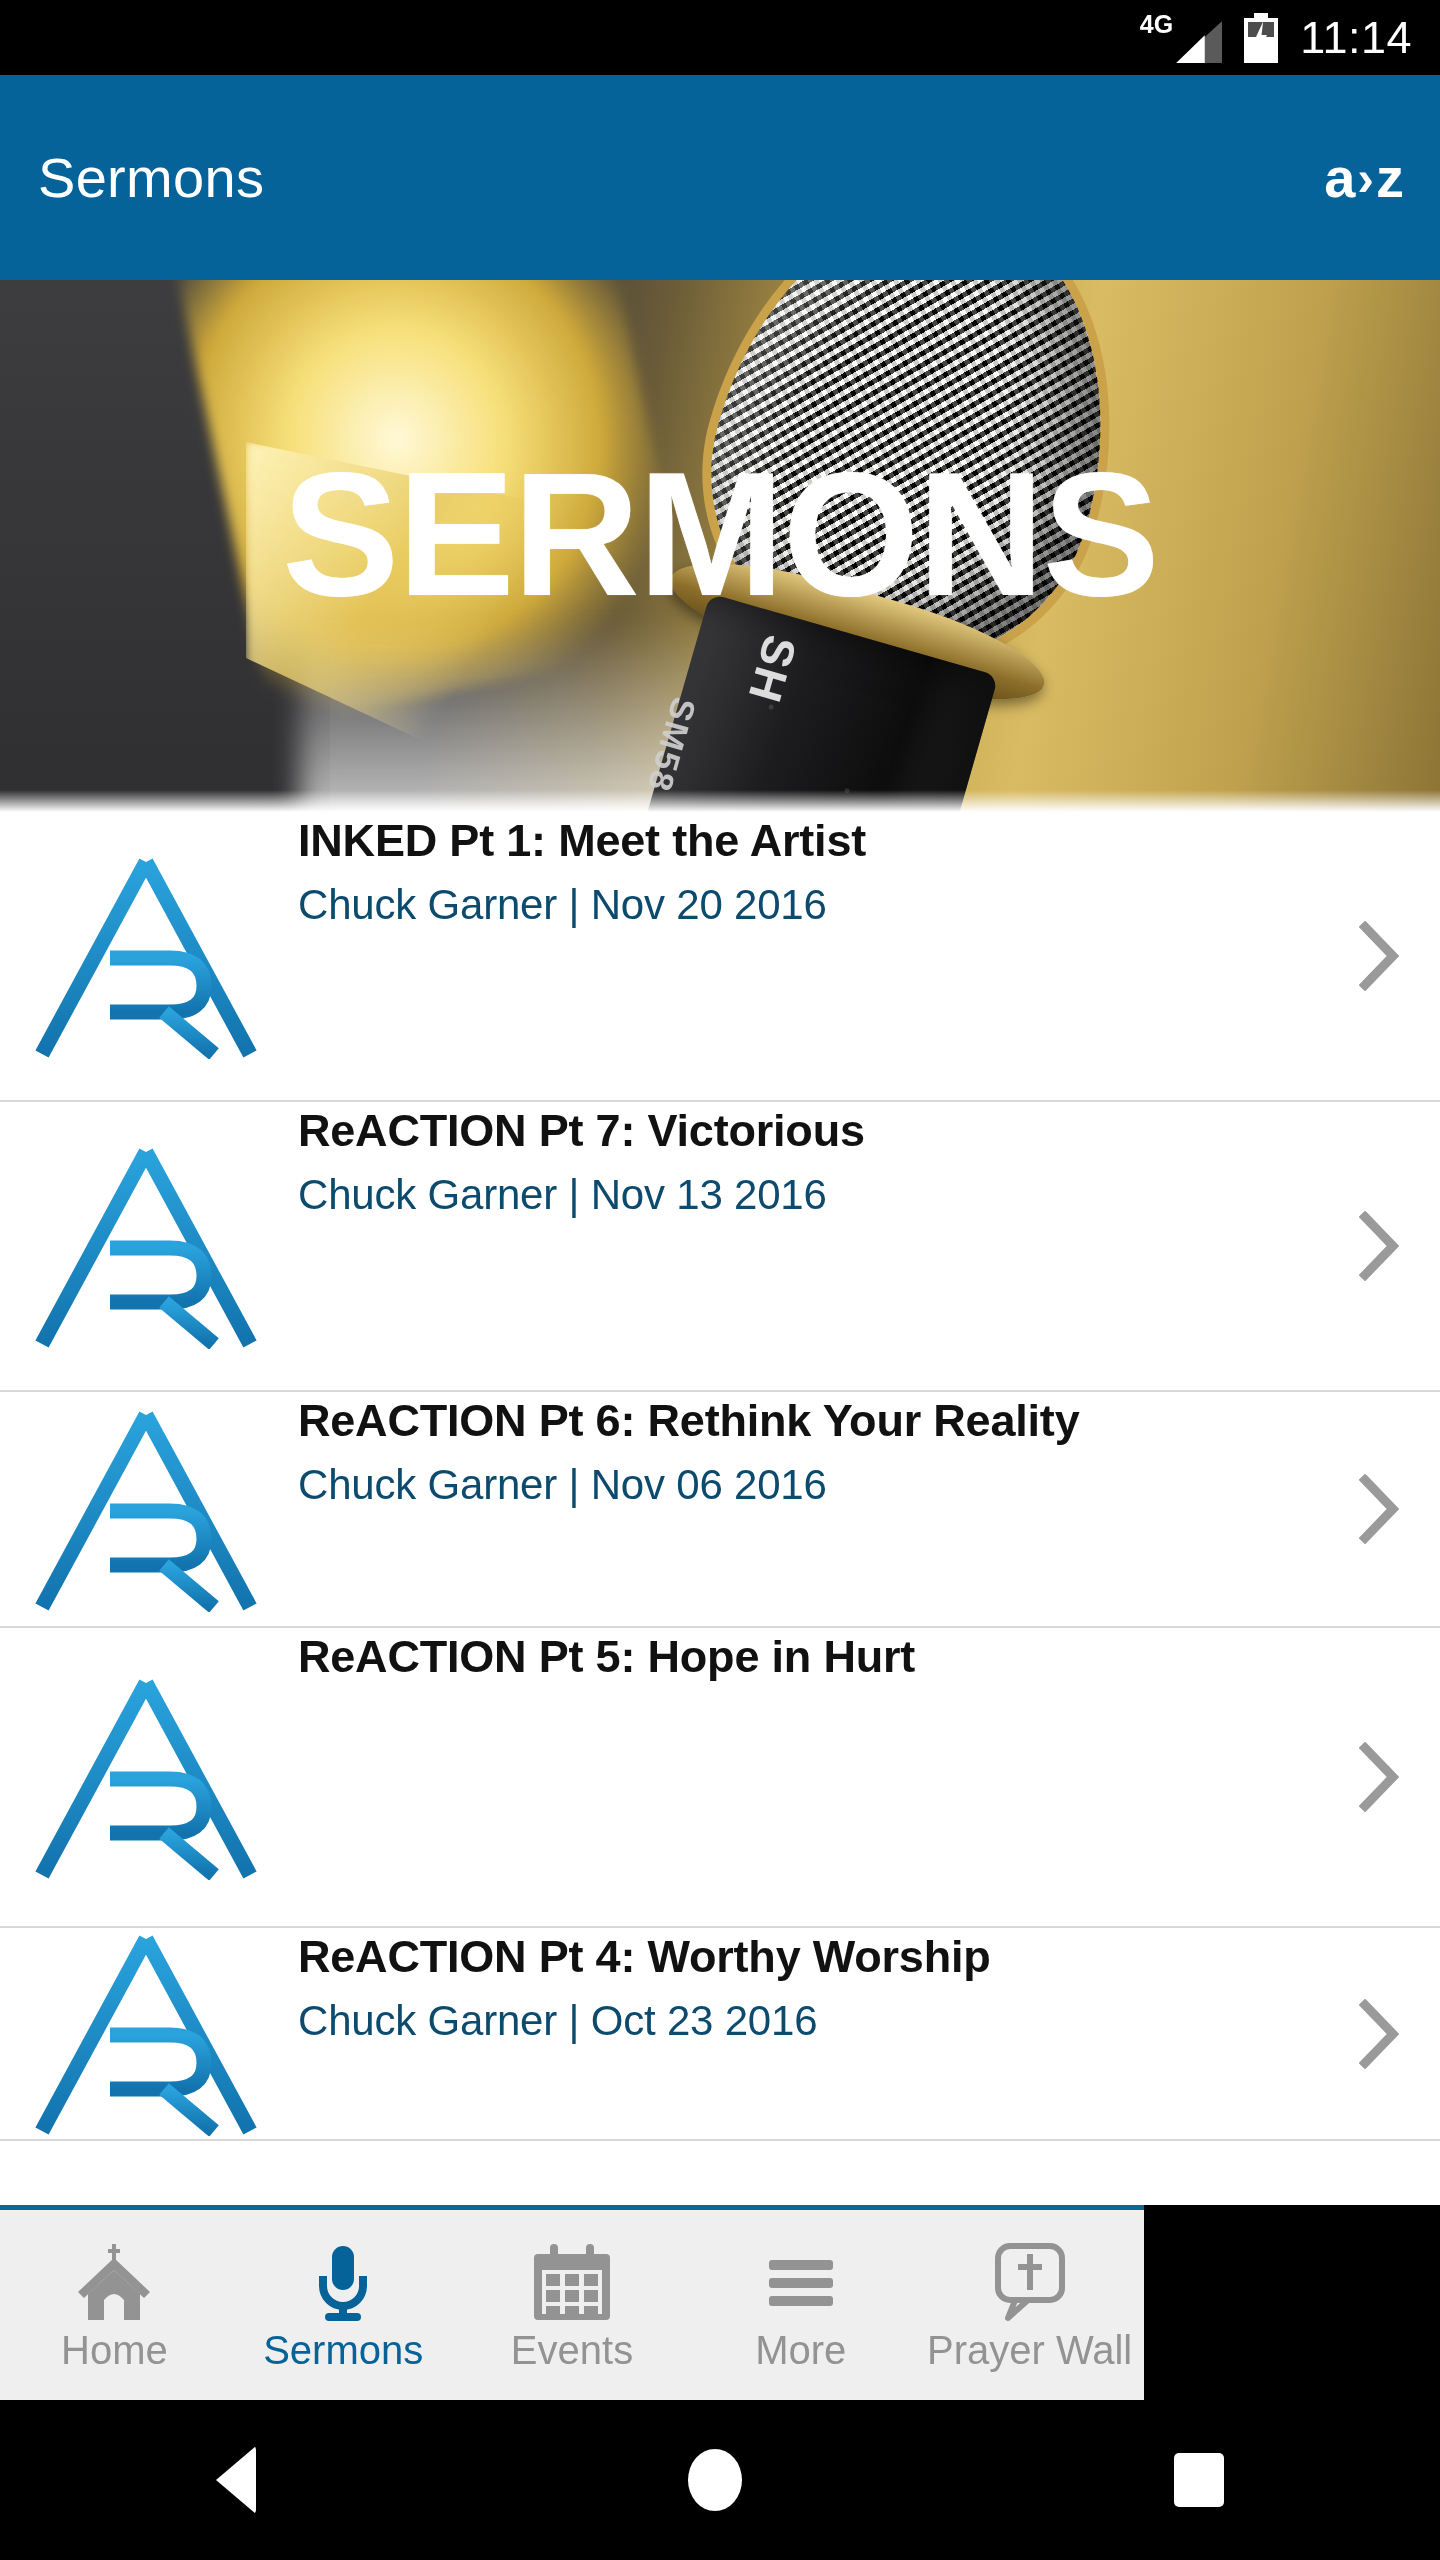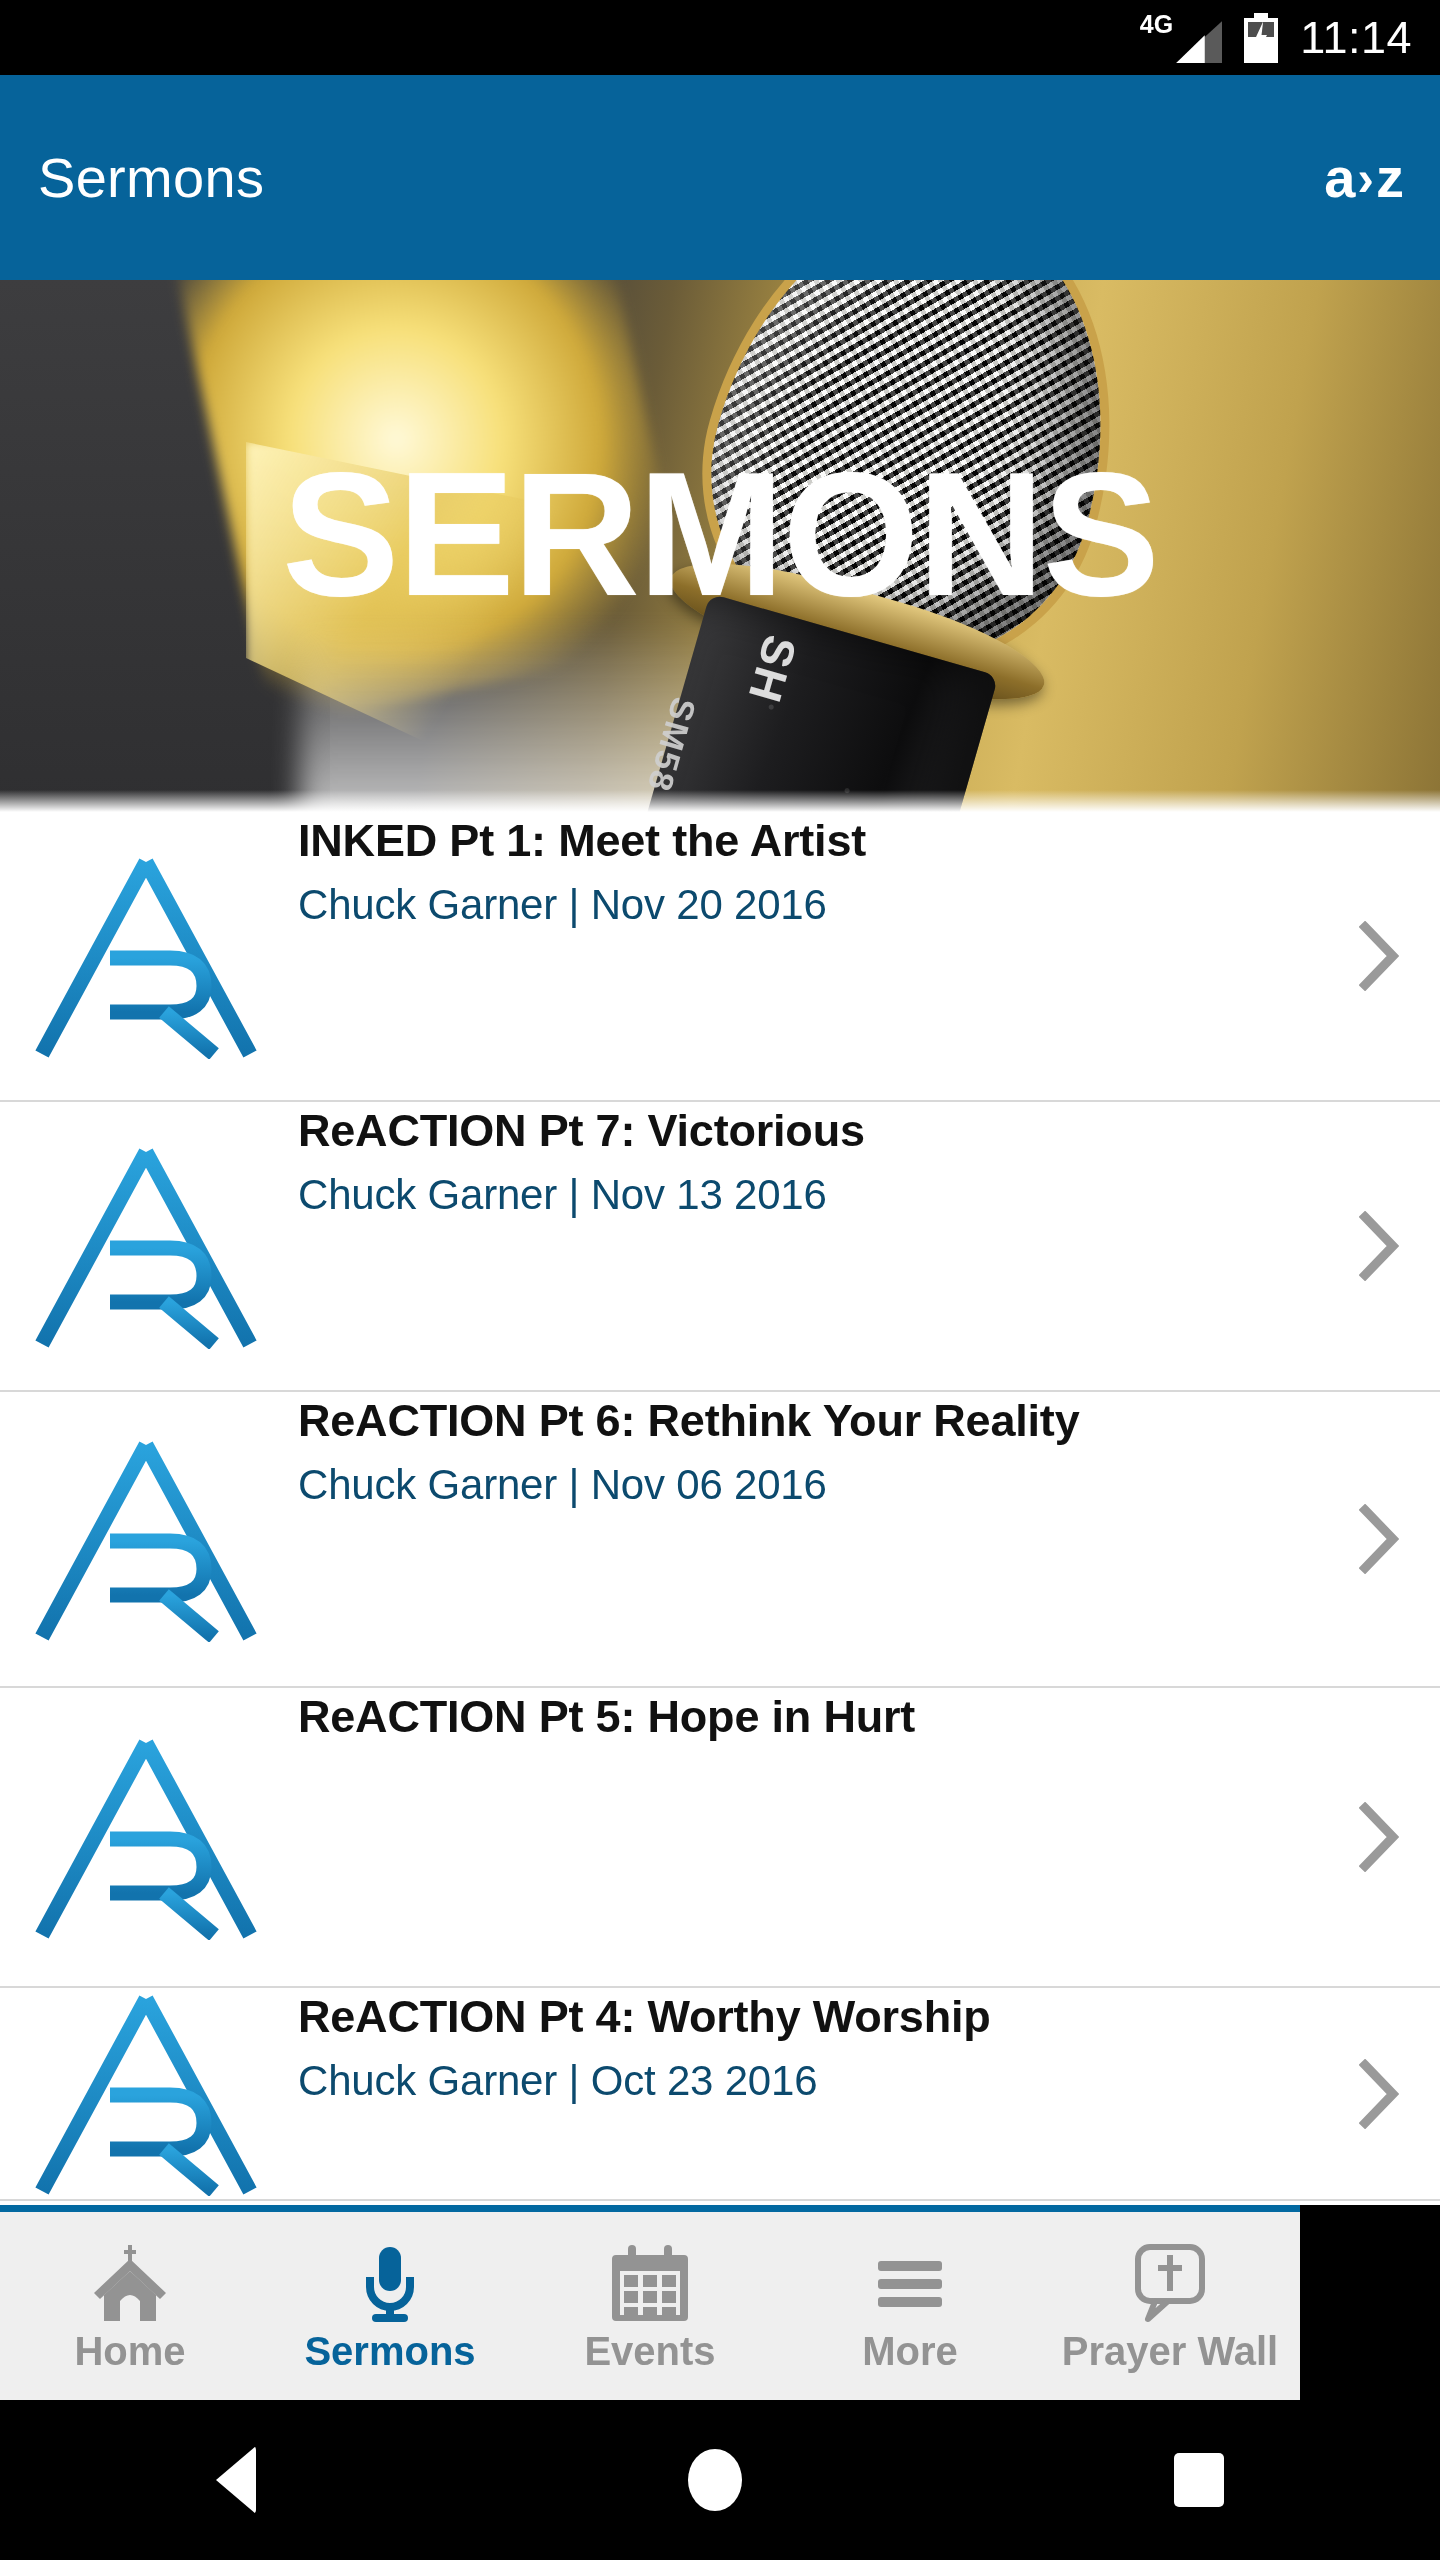--- a/index.html
+++ b/index.html
@@ -111,22 +111,22 @@
   .row-meta{ font-size:42px; font-weight:400; color:#0c4a6e; line-height:1.3;
     margin-top:8px; letter-spacing:-0.2px; }
   .row-chev{ width:122px; flex:0 0 122px; display:flex; align-items:center;
     justify-content:center; }
   .chev{ width:40px; height:70px; }
   
   .ar-logo{ width:255px; height:205px; position:relative; }
   .ar-logo svg{ display:block; width:100%; height:100%; }
 
   
-  .tabbar{ position:absolute; left:0; top:2205px; width:1300px; height:195px;
-    background:#efefef; border-top:7px solid #0369a1; display:flex;font-weight:bold; }
+  .tabbar{ position:absolute; left:0; top:2205px; width:1144px; height:195px;
+    background:#efefef; border-top:5px solid #0369a1; display:flex; }
   .tab{ flex:1 1 0; display:flex; flex-direction:column; align-items:center;
     justify-content:center; gap:6px; }
   .tab-ico{ height:84px; display:flex; align-items:center; justify-content:center; }
   .tab-label{ font-size:40px; color:#939393; line-height:1; }
   .tab.active .tab-label{ color:#06639a; }
 
   
   .navbar{ position:absolute; left:0; top:2400px; width:1440px; height:160px;
     background:#000; display:flex; align-items:center; justify-content:space-around; }
   .nav-back{ width:0; height:0; border-top:34px solid transparent;
@@ -246,21 +246,21 @@
     <div class="row-text">
       <div class="row-title">ReACTION Pt 7: Victorious</div>
       <div class="row-meta">Chuck Garner | Nov 13 2016</div>
     </div>
     <div class="row-chev">
           <svg class="chev" viewBox="0 0 40 70">
     <polyline points="6,6 34,35 6,64" fill="none" stroke="#9a9a9a" stroke-width="9" stroke-linecap="square" stroke-linejoin="miter"></polyline>
           </svg>
         </div>
       </div>
-      <div class="row" style="height: 296px;">
+      <div class="row" style="height: 236px;">
     <div class="row-thumb">
       <div class="ar-logo">
             <svg viewBox="0 0 255 205">
     <defs>
       <linearGradient id="g1" x1="0" y1="0" x2="0" y2="1">
         <stop offset="0%" stop-color="#2aa3dd"></stop>
                   <stop offset="100%" stop-color="#1273ad"></stop>
       </linearGradient>
     </defs>
     <g fill="none" stroke="url(#g1)" stroke-width="15" stroke-linejoin="miter">

